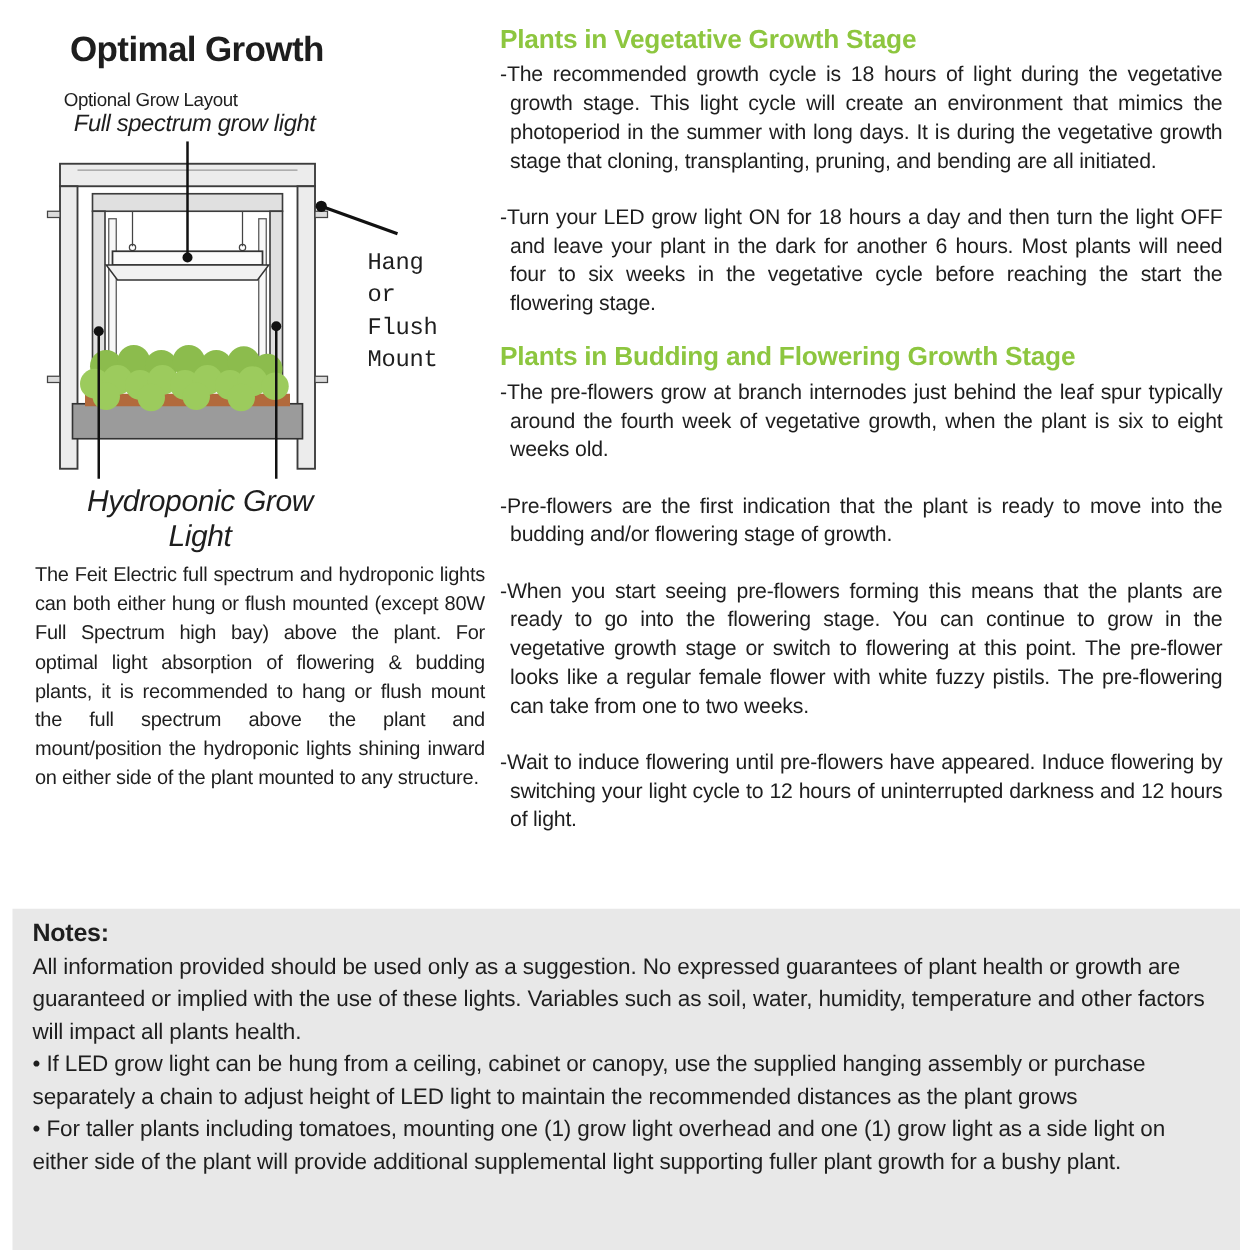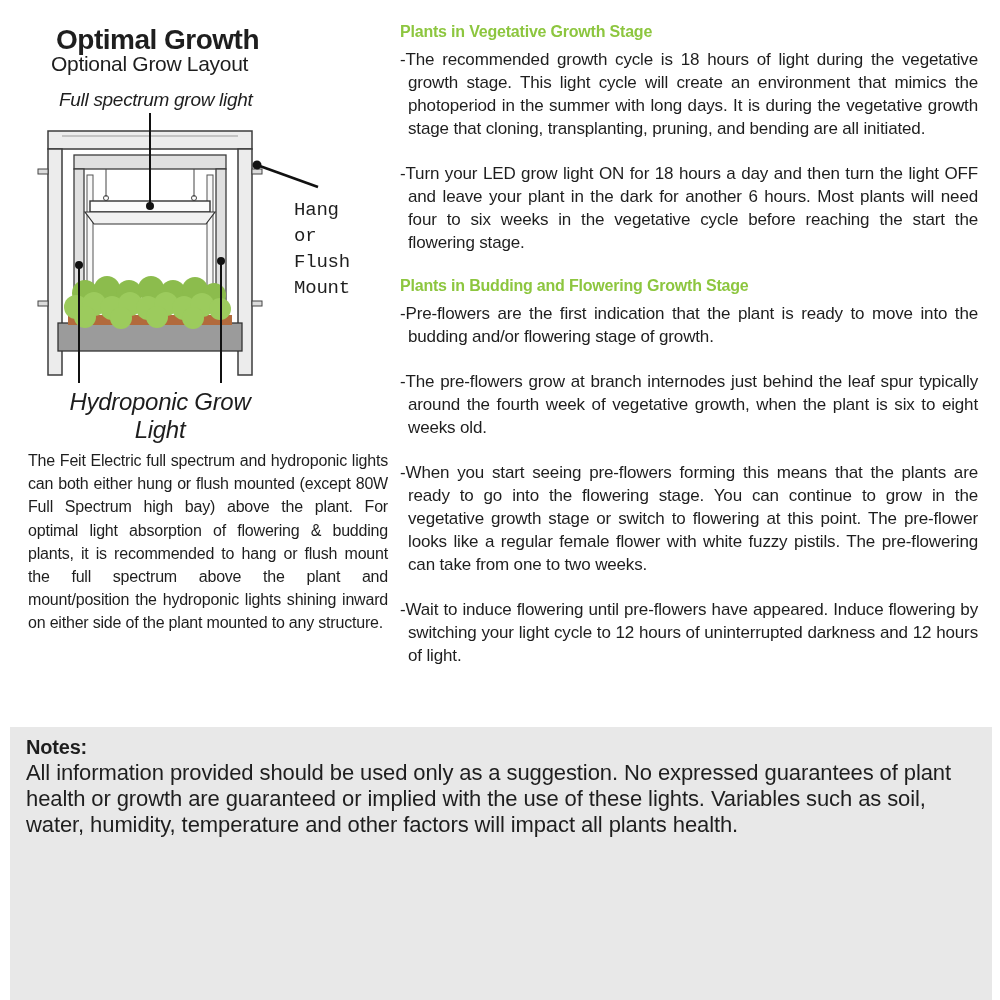--- a/index.html
+++ b/index.html
@@ -3,45 +3,45 @@
 <meta charset="utf-8">
 <style>
   * { margin:0; padding:0; box-sizing:border-box; }
   html,body { background:#ffffff; }
   .page {
     position:relative; width:1000px; height:1000px; background:#ffffff;
     font-family:"Liberation Sans", sans-serif; color:#1e1e1e; overflow:hidden;
   }
   .abs { position:absolute; }
   .page-title { left:56px; top:24px; font-size:28px; font-weight:bold; letter-spacing:-0.5px; }
-  .page-subtitle { left:51px; top:52px; font-size:21px; letter-spacing:-0.3px; }
+  .page-subtitle { left:51px; top:72px; font-size:15px; letter-spacing:-0.3px; }
   .diagram-label-top { left:59px; top:89px; font-size:19px; letter-spacing:-0.3px;font-style:italic; }
   .diagram-svg { left:30px; top:113px; }
   .hang-label { left:294px; top:197px; width:78px; font-size:19px; line-height:26px; letter-spacing:-0.2px;font-family:Liberation Mono, monospace; }
   .hydro-label { left:55px; top:388px; width:210px; font-size:24px; text-align:center; letter-spacing:-0.3px;font-style:italic; }
   .left-paragraph {
     left:28px; top:449px; width:360px; font-size:16px; line-height:23.2px;
     text-align:justify; letter-spacing:-0.2px;
   }
   .right-col { left:400px; top:22px; width:578px; }
   .right-col h3 {
-    color:#8DC63F; font-size:16px; line-height:20px; font-weight:bold;
+    color:#8DC63F; font-size:21px; line-height:20px; font-weight:bold;
     letter-spacing:-0.2px; margin:0 0 6px 0;
   }
   .right-col h3.second { margin-top:0; }
   .right-col p {
     font-size:17px; line-height:23px; text-align:justify; letter-spacing:-0.15px;
     margin:0 0 22px 0; padding-left:8px; text-indent:-8px;
   }
   .notes {
     left:10px; top:727px; width:982px; height:278px; background:#E8E8E8;
     padding:7px 16px 0 16px;
   }
   .notes-title { font-size:20px; font-weight:bold; line-height:26px; letter-spacing:-0.2px; }
-  .notes p { font-size:22px; line-height:26px; letter-spacing:-0.1px; margin:0; }
+  .notes p { font-size:18px; line-height:26px; letter-spacing:-0.1px; margin:0; }
 </style>
 </head>
 <body>
 
 <div class="page">
 
   <h1 class="abs page-title">Optimal Growth</h1>
   <div class="abs page-subtitle">Optional Grow Layout</div>
   <div class="abs diagram-label-top">Full spectrum grow light</div>
 
@@ -136,24 +136,26 @@
   <div class="abs hang-label">Hang or Flush Mount</div>
   <div class="abs hydro-label">Hydroponic Grow Light</div>
 
   <p class="abs left-paragraph">The Feit Electric full spectrum and hydroponic lights can both either hung or flush mounted (except 80W Full Spectrum high bay) above the plant. For optimal light absorption of flowering &amp; budding plants, it is recommended to hang or flush mount the full spectrum above the plant and mount/position the hydroponic lights shining inward on either side of the plant mounted to any structure.</p>
 
   <div class="abs right-col">
     <h3>Plants in Vegetative Growth Stage</h3>
     <p>-The recommended growth cycle is 18 hours of light during the vegetative growth stage. This light cycle will create an environment that mimics the photoperiod in the summer with long days. It is during the vegetative growth stage that cloning, transplanting, pruning, and bending are all initiated.</p>
     <p>-Turn your LED grow light ON for 18 hours a day and then turn the light OFF and leave your plant in the dark for another 6 hours. Most plants will need four to six weeks in the vegetative cycle before reaching the start the flowering stage.</p>
     <h3 class="second">Plants in Budding and Flowering Growth Stage</h3>
+    <p>-The pre-flowers grow at branch internodes just behind the leaf spur typically around the fourth week of vegetative growth, when the plant is six to eight weeks old.</p>
     <p>-Pre-flowers are the first indication that the plant is ready to move into the budding and/or flowering stage of growth.</p>
-    <p>-The pre-flowers grow at branch internodes just behind the leaf spur typically around the fourth week of vegetative growth, when the plant is six to eight weeks old.</p>
     <p>-When you start seeing pre-flowers forming this means that the plants are ready to go into the flowering stage. You can continue to grow in the vegetative growth stage or switch to flowering at this point. The pre-flower looks like a regular female flower with white fuzzy pistils. The pre-flowering can take from one to two weeks.</p>
     <p>-Wait to induce flowering until pre-flowers have appeared. Induce flowering by switching your light cycle to 12 hours of uninterrupted darkness and 12 hours of light.</p>
   </div>
 
   <div class="abs notes">
     <div class="notes-title">Notes:</div>
     <p>All information provided should be used only as a suggestion. No expressed guarantees of plant health or growth are guaranteed or implied with the use of these lights. Variables such as soil, water, humidity, temperature and other factors will impact all plants health.</p>
+    <p>• If LED grow light can be hung from a ceiling, cabinet or canopy, use the supplied hanging assembly or purchase separately a chain to adjust height of LED light to maintain the recommended distances as the plant grows</p>
+    <p>• For taller plants including tomatoes, mounting one (1) grow light overhead and one (1) grow light as a side light on either side of the plant will provide additional supplemental light supporting fuller plant growth for a bushy plant.</p>
   </div>
 
 </div>
 
 </body></html>

